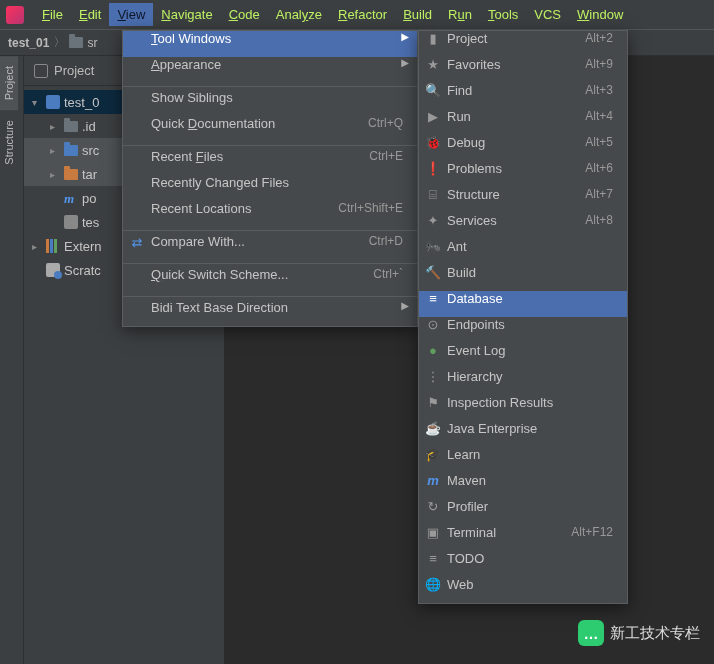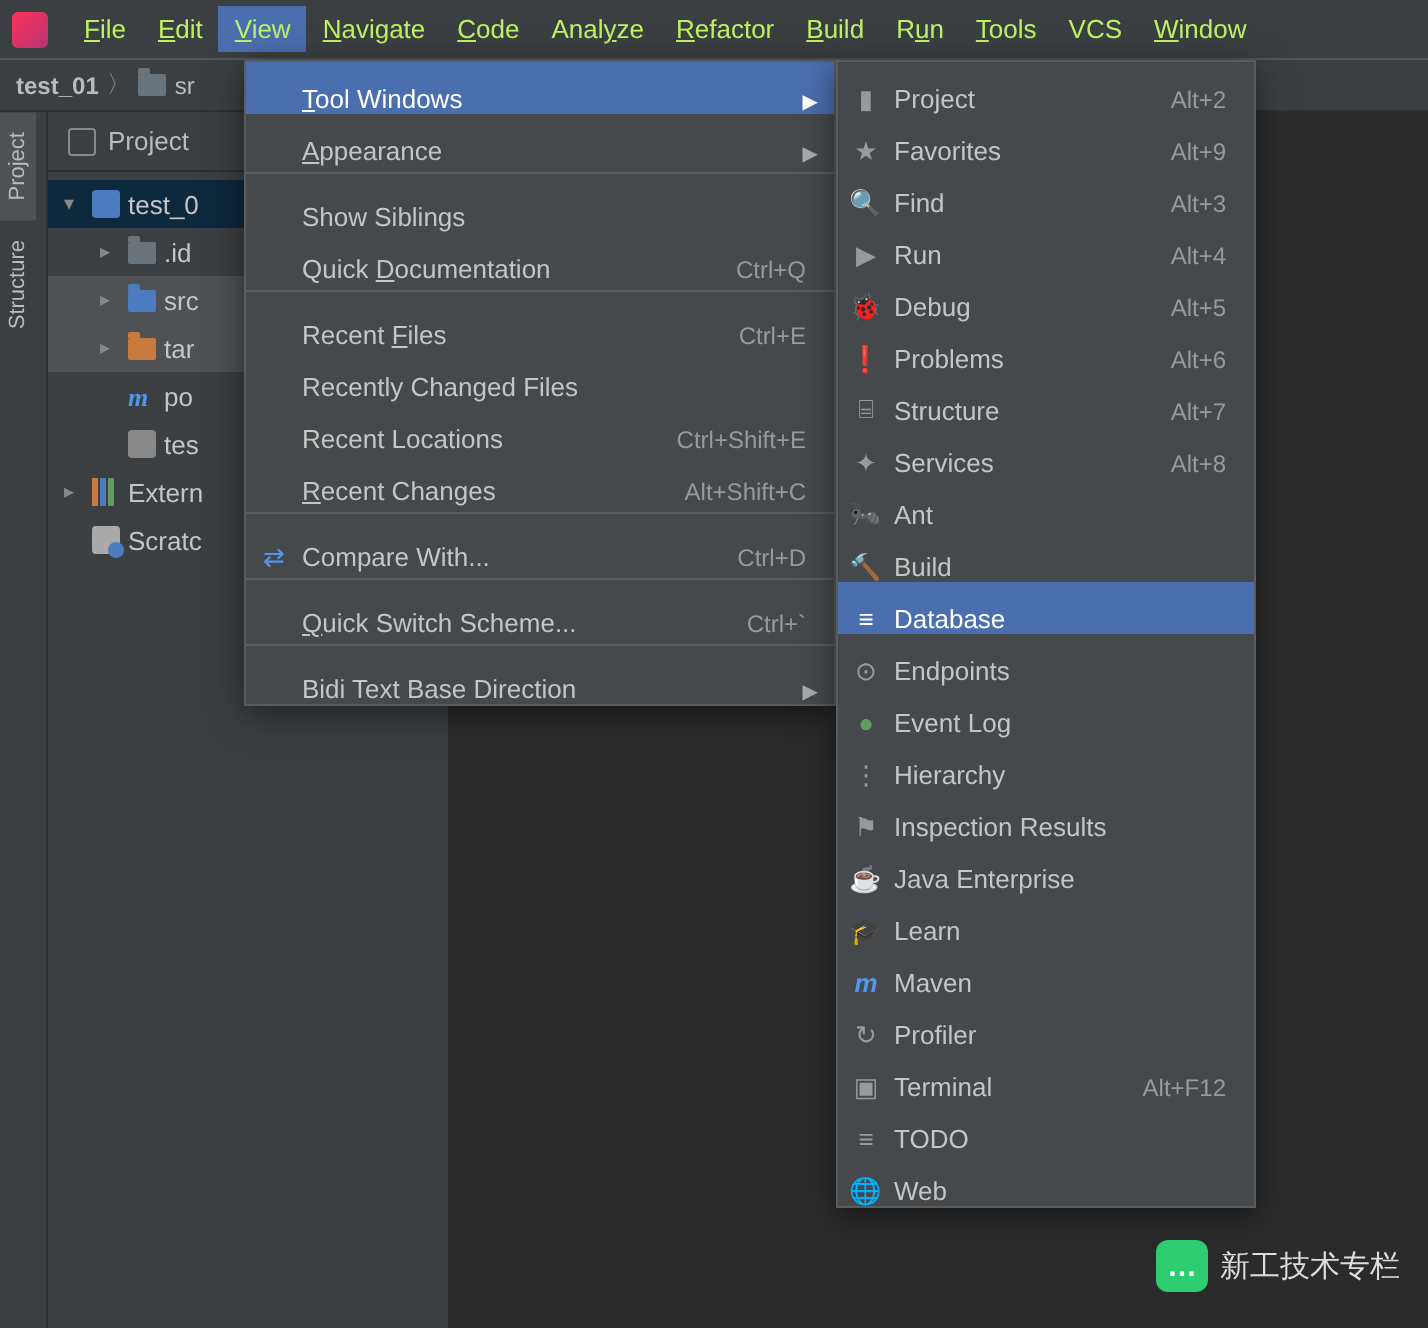--- a/index.html
+++ b/index.html
@@ -1,21 +1,21 @@
 <!DOCTYPE html>
 <html><head>
 <meta charset="utf-8">
 <style>
 * { margin: 0; padding: 0; box-sizing: border-box; font-family: "Segoe UI", Arial, sans-serif; }
 body { background: #2b2b2b; color: #bbb; font-size: 13px; width: 714px; height: 664px; overflow: hidden; position: relative; }
 
 .top-bar { height: 30px; background: #3c3f41; display: flex; align-items: center; padding: 0 6px; border-bottom: 1px solid #515658; }
 .app-icon { width: 18px; height: 18px; background: linear-gradient(135deg,#fe315d,#b53471); border-radius: 3px; margin-right: 10px; }
 .menu-item { padding: 4px 8px; cursor: default; color: #bef264; }
-.menu-item.open { background: #4b6eaf; color: #bef264; }
+.menu-item.open { background: #4b6eaf; color: #0f172a; }
 .menu-item .u { text-decoration: underline; }
 
 .breadcrumb { height: 26px; background: #3c3f41; display: flex; align-items: center; padding: 0 8px; border-bottom: 1px solid #2d2f30; gap: 4px; color: #bbb; font-size: 12px; }
 .bc-sep { color: #888; }
 .bc-folder { width: 14px; height: 11px; background:#6a737a; display:inline-block; border-radius:1px; position:relative; }
 .bc-folder::before { content:""; position:absolute; top:-3px; left:0; width:6px; height:3px; background:#6a737a; border-radius:1px 1px 0 0;}
 
 .side-tabs { position: absolute; left: 0; top: 56px; width: 24px; bottom: 0; background: #3c3f41; border-right: 1px solid #2d2f30; }
 .side-tab { writing-mode: vertical-rl; transform: rotate(180deg); padding: 10px 3px; font-size: 11px; color: #bbb; display: flex; align-items: center; gap: 4px; }
 .side-tab.active { background:#4e5254; }
@@ -39,21 +39,21 @@
 .lib-ic span:nth-child(1){background:#c97b3f;}
 .lib-ic span:nth-child(2){background:#4a7cbf;}
 .lib-ic span:nth-child(3){background:#5f9e5f;}
 .scratch-ic{width:14px;height:14px;background:#aaa;border-radius:2px;position:relative;}
 .scratch-ic::after{content:"";position:absolute;bottom:-2px;right:-2px;width:8px;height:8px;background:#4a7cbf;border-radius:50%;}
 .db-ic{width:14px;height:14px;background:#888;border-radius:2px;}
 
 .dropdown { position: absolute; background: #46494b; border: 1px solid #5a5d5f; box-shadow: 0 4px 16px rgba(0,0,0,.5); z-index: 10; min-width: 296px; }
 .dropdown.view { left: 122px; top: 30px; }
 .dropdown.sub { left: 418px; top: 30px; min-width: 210px; }
-.dd-row { display: flex; align-items: flex-end; height: 26px; padding: 0 14px 0 28px; position: relative; color: #c5c5c5; cursor:default;}
+.dd-row { display: flex; align-items: flex-start; height: 26px; padding: 0 14px 0 28px; position: relative; color: #c5c5c5; cursor:default;}
 .dd-row.hover { background: #4b6eaf; color: #fff; }
 .dd-row .u { text-decoration: underline; }
 .dd-shortcut { margin-left: auto; color: #999; font-size: 12px; }
 .dd-arrow { position: absolute; right: 8px; font-size: 10px; color:#aaa;}
 .dd-row.hover .dd-arrow { color:#fff; }
 .dd-sep { height: 1px; background: #5a5d5f; margin: 3px 0; }
 .dd-ic { position:absolute; left:6px; width:16px; height:16px; display:flex; align-items:center; justify-content:center; font-size:13px; color:#888;}
 .cmp-ic{color:#5394ec;}
 
 .sub-ic { position:absolute; left:6px; width:16px; display:flex; align-items:center; justify-content:center; }
@@ -173,24 +173,20 @@
       <span>Recent <span class="u">F</span>iles</span>
       <span class="dd-shortcut">Ctrl+E</span>
     </div>
     <div class="dd-row">
       <span>Recently Changed Files</span>
     </div>
     <div class="dd-row">
       <span>Recent Locations</span>
       <span class="dd-shortcut">Ctrl+Shift+E</span>
     </div>
-    <div class="dd-row">
-      <span><span class="u">R</span>ecent Changes</span>
-      <span class="dd-shortcut">Alt+Shift+C</span>
-    </div>
     <div class="dd-sep"></div>
     <div class="dd-row">
       <span class="dd-ic cmp-ic">⇄</span>
       <span>Compare With...</span>
       <span class="dd-shortcut">Ctrl+D</span>
     </div>
     <div class="dd-sep"></div>
     <div class="dd-row">
       <span><span class="u">Q</span>uick Switch Scheme...</span>
       <span class="dd-shortcut">Ctrl+`</span>

